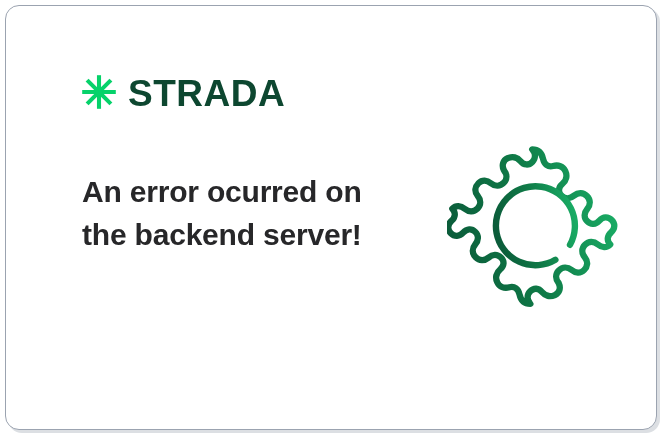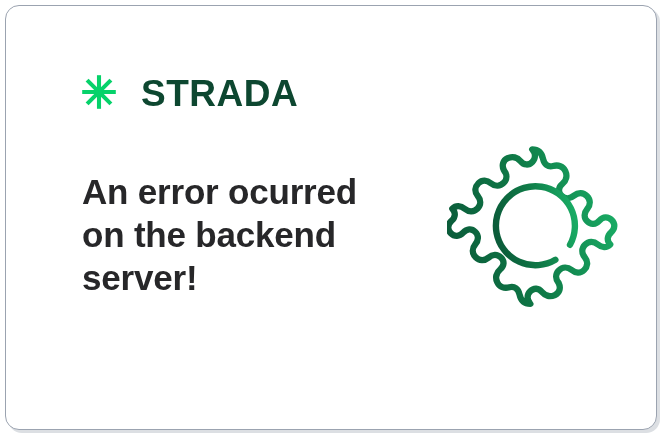--- a/index.html
+++ b/index.html
@@ -35,21 +35,21 @@
     box-shadow: 3px 3px 0 0 rgba(155, 163, 176, 0.35);
   }
 
   
   .brand {
     position: absolute;
     left: 73px;
     top: 66px;
     display: flex;
     align-items: center;
-    gap: 22px;
+    gap: 9px;
   }
 
   .brand-mark {
     width: 40px;
     height: 40px;
     display: block;
     flex: 0 0 auto;
   }
 
   .brand-word {
@@ -64,21 +64,21 @@
   }
 
   
   .headline {
     position: absolute;
     left: 76px;
     top: 164px;
     width: 300px;
     margin: 0;
     font-family: "Liberation Sans", sans-serif;
-    font-size: 35px;
+    font-size: 30px;
     line-height: 43px;
     font-weight: 700;
     letter-spacing: -0.2px;
     color: #272729;
   }
 
   
   .gear {
     position: absolute;
     left: 441px;

